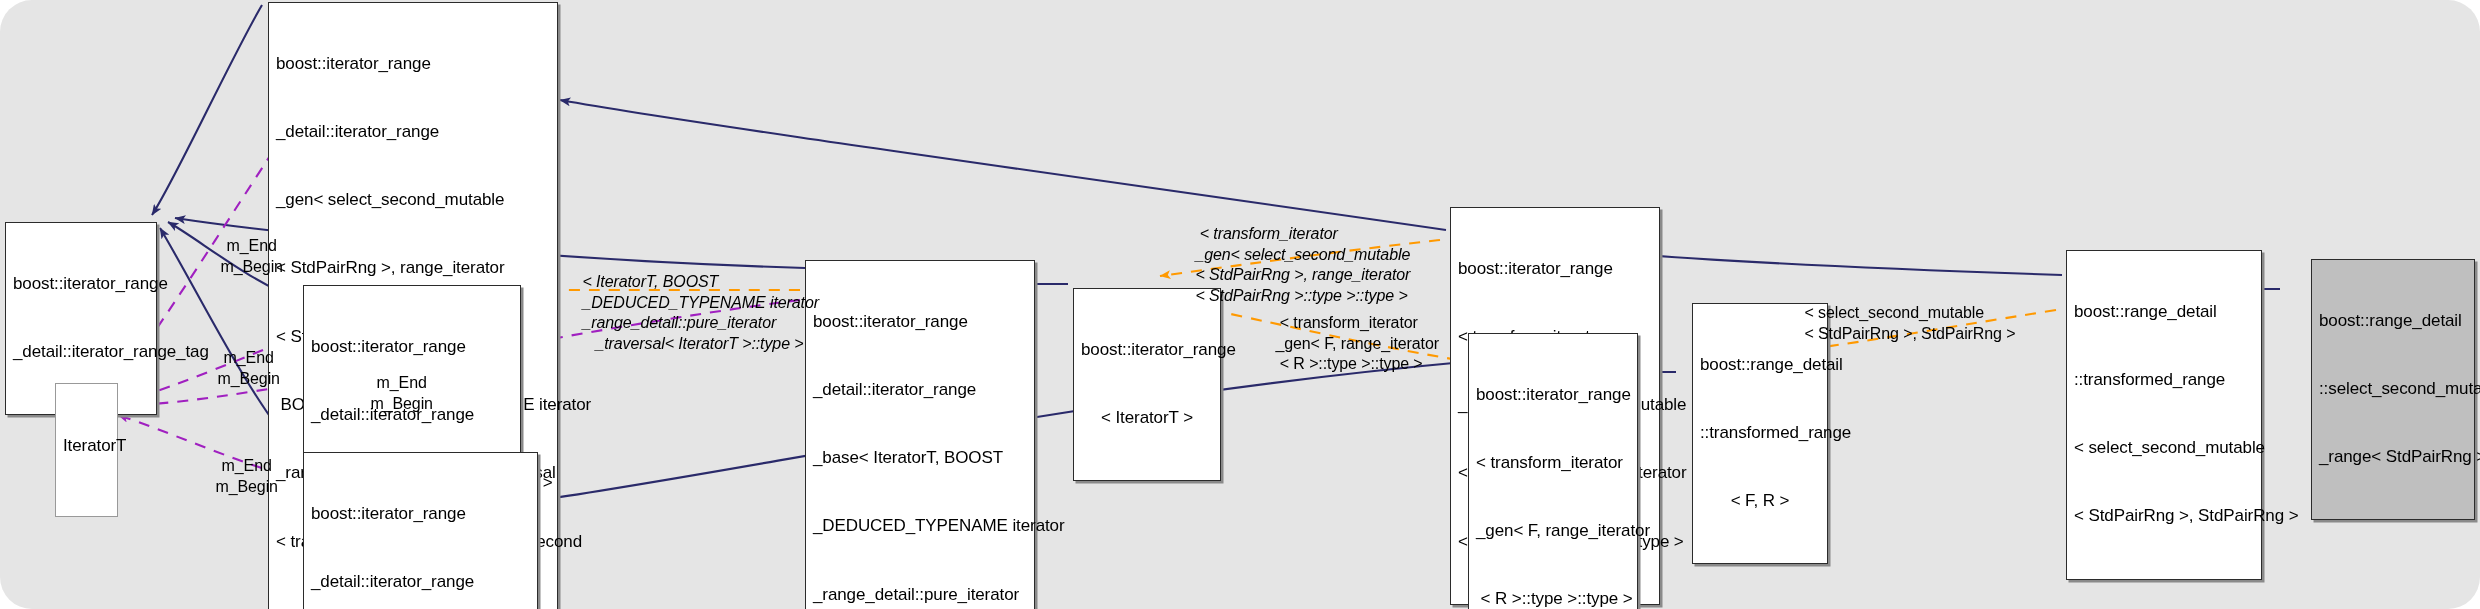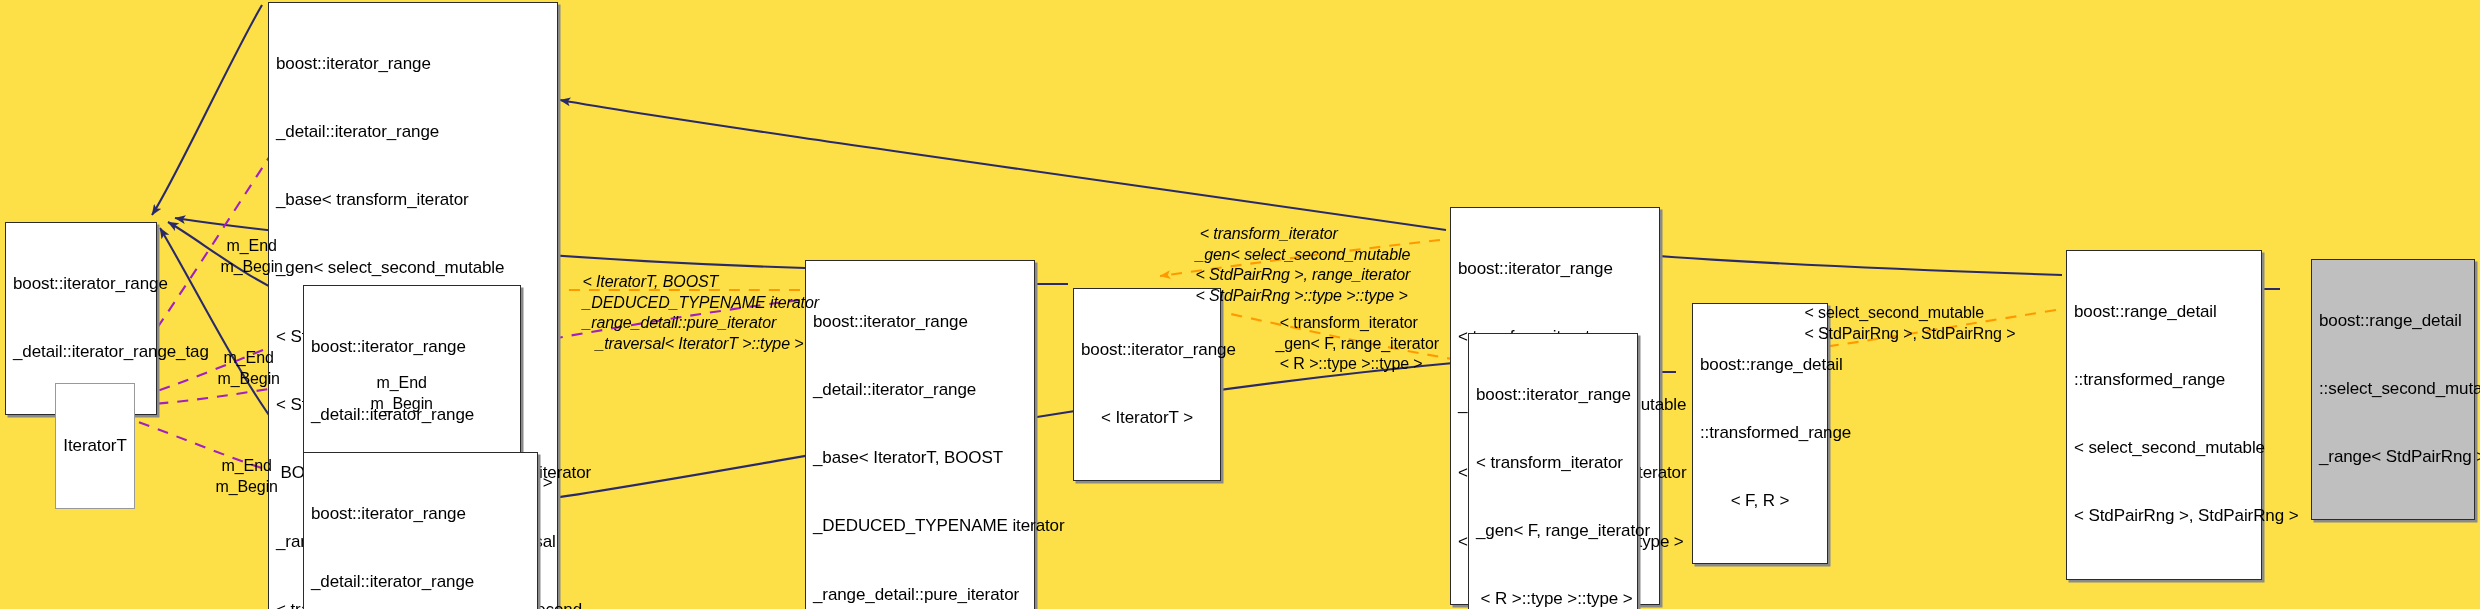--- a/index.html
+++ b/index.html
@@ -1,17 +1,17 @@
 <!DOCTYPE html>
 <html><head>
 <meta charset="utf-8">
 <style>
   html,body{margin:0;padding:0;background:#ffffff;}
   body{font-family:"Liberation Sans","DejaVu Sans",sans-serif;}
-  #diagram{position:relative;width:2480px;height:609px;background:#fde047;overflow:hidden;}
+  #diagram{position:relative;width:2480px;height:609px;background:#e5e5e5;overflow:hidden;border-radius:32px;}
   svg.edges{position:absolute;left:0;top:0;width:2480px;height:609px;pointer-events:none;}
 
   .node{
     position:absolute;
     box-sizing:border-box;
     border:1.6px solid #2b2b2b;
     background:#ffffff;
     box-shadow:2.5px 2.5px 0 0 #8a8a8a;
     font-size:17px;
     line-height:1.34;
@@ -95,21 +95,20 @@
 
       <path d="M800,300 C560,330 260,400 135,405" marker-end="url(#arrPurple)"></path>
 
       <path d="M300,480 C230,460 165,430 118,415" marker-end="url(#arrPurple)"></path>
     </g>
   </svg>
 
   <div class="node" style="left:268px;top:2px;width:290px;">
     <span class="ln">boost::iterator_range</span>
     <span class="ln">_detail::iterator_range</span>
-    <span class="ln">_base&lt; transform_iterator</span>
     <span class="ln">_gen&lt; select_second_mutable</span>
     <span class="ln">&lt; StdPairRng &gt;, range_iterator</span>
     <span class="ln">&lt; StdPairRng &gt;::type &gt;::type,</span>
     <span class="ln"> BOOST_DEDUCED_TYPENAME iterator</span>
     <span class="ln">_range_detail::pure_iterator_traversal</span>
     <span class="ln">&lt; transform_iterator_gen&lt; select_second</span>
     
     
   </div>
 
@@ -117,21 +116,21 @@
     <span class="ln">boost::iterator_range</span>
     <span class="ln">_detail::iterator_range_tag</span>
   </div>
 
   <div class="node" style="left:303px;top:285px;width:218px;">
     <span class="ln">boost::iterator_range</span>
     <span class="ln">_detail::iterator_range</span>
     <span class="ln">_base&lt; IteratorT, TraversalTag &gt;</span>
   </div>
 
-  <div class="node thin center" style="left:55px;top:383px;width:80px;padding-top:5px;padding-bottom:5px;">
+  <div class="node thin center" style="left:55px;top:383px;width:63px;padding-top:5px;padding-bottom:13px;">
     <span class="ln">IteratorT</span>
   </div>
 
   <div class="node" style="left:805px;top:260px;width:230px;">
     <span class="ln">boost::iterator_range</span>
     <span class="ln">_detail::iterator_range</span>
     <span class="ln">_base&lt; IteratorT, BOOST</span>
     <span class="ln">_DEDUCED_TYPENAME iterator</span>
     <span class="ln">_range_detail::pure_iterator</span>
     

